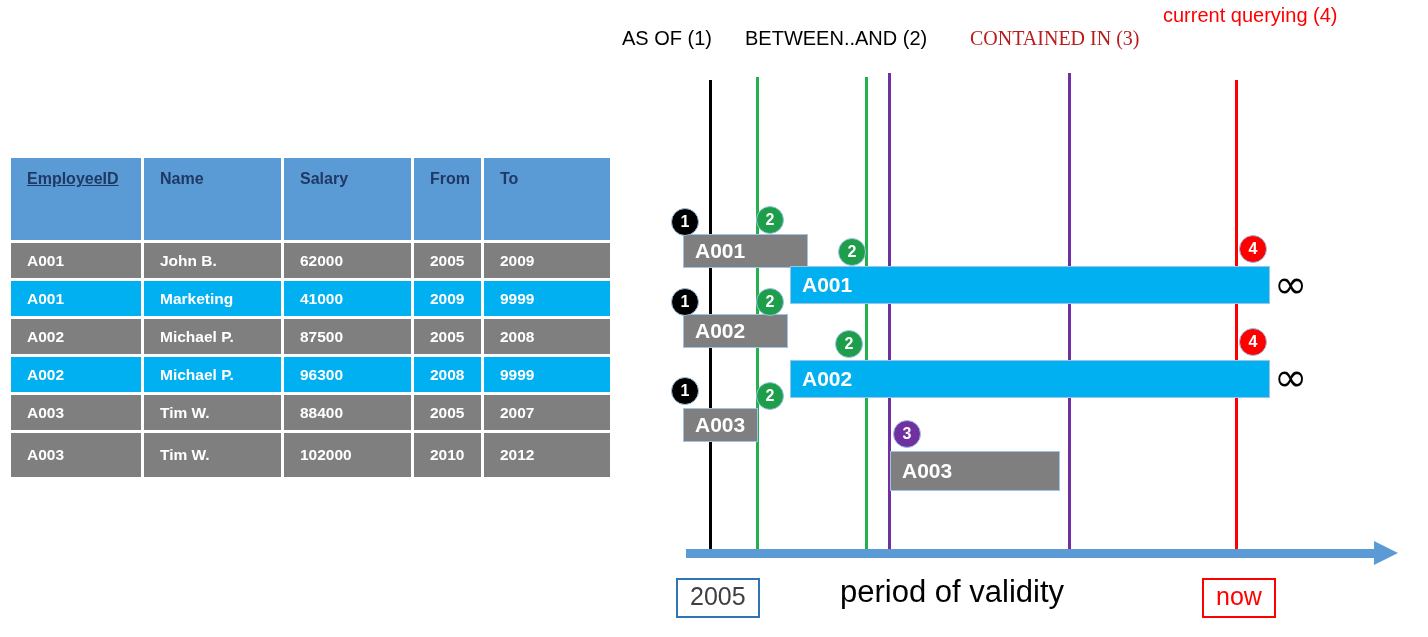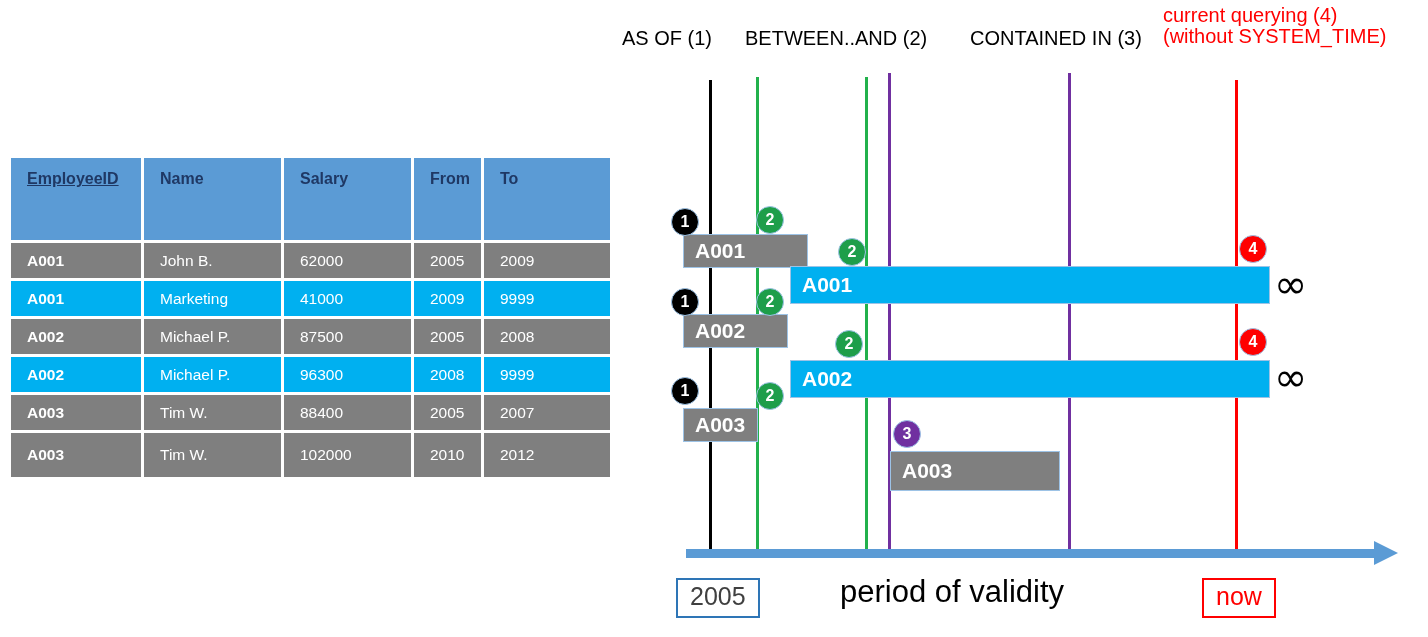--- a/index.html
+++ b/index.html
@@ -39,42 +39,42 @@
     height: 70px;
     vertical-align: top;
     padding-top: 12px;
     font-size: 16px;
   }
   #employee-table thead th.pk span { text-decoration: underline; }
   #employee-table tbody tr.hist td { background: #7F7F7F; height: 35px; }
   #employee-table tbody tr.curr td { background: #00B0F0; height: 35px; }
   #employee-table tbody tr:last-child td { height: 44px; }
   #employee-table td.idcell { font-weight: bold; }
-  #employee-table td.datacell { font-weight: normal; margin-top: 46px; }
+  #employee-table td.datacell { font-weight: bold; margin-top: 46px; }
 
   
   #diagram {
     position: absolute;
     left: 0; top: 0;
     width: 1428px; height: 637px;
     pointer-events: none;
   }
 
   
   .legend-item {
     position: absolute;
     font-size: 20px;
     font-weight: 400;
     white-space: nowrap;
     line-height: 1.05;
     font-family: "Liberation Sans", sans-serif;
   }
   #legend-asof      { left: 622px; top: 28px;  color: #000000; }
   #legend-between   { left: 745px; top: 28px;  color: #000000; }
-  #legend-contained { left: 970px; top: 28px;  color: #000000; }
+  #legend-contained { left: 970px; top: 28px;  color: #b91c1c; font-family: Liberation Serif, serif; }
   #legend-current   { left: 1163px; top: 5px;  color: #FF0000; }
 
   
   .vline { position: absolute; width: 3px; }
 
   
   .bar {
     position: absolute;
     display: flex;
     align-items: center;
@@ -213,21 +213,20 @@
   </tbody>
 </table>
 
 <div id="diagram">
 
   <div class="legend-item" id="legend-asof">AS OF (1)</div>
   <div class="legend-item" id="legend-between">BETWEEN..AND (2)</div>
   <div class="legend-item" id="legend-contained">CONTAINED IN (3)</div>
   <div class="legend-item" id="legend-current">
     <div>current querying (4)</div>
-    <div>(without SYSTEM_TIME)</div>
   </div>
 
   <div class="vline" style="left:709px;  top:80px;  height:477px; background:#000000;"></div>
   <div class="vline" style="left:756px;  top:77px;  height:480px; background:#22B14C;"></div>
   <div class="vline" style="left:865px;  top:77px;  height:480px; background:#22B14C;"></div>
   <div class="vline" style="left:888px; top:73px; height:484px; background:#7030A0;"></div>
   <div class="vline" style="left:1068px; top:73px; height:484px; background:#7030A0;"></div>
   <div class="vline" style="left:1235px; top:80px; height:477px; background:#FF0000;"></div>
 
   <div class="bar hist" style="left:683px; top:234px; width:125px; height:34px;">

